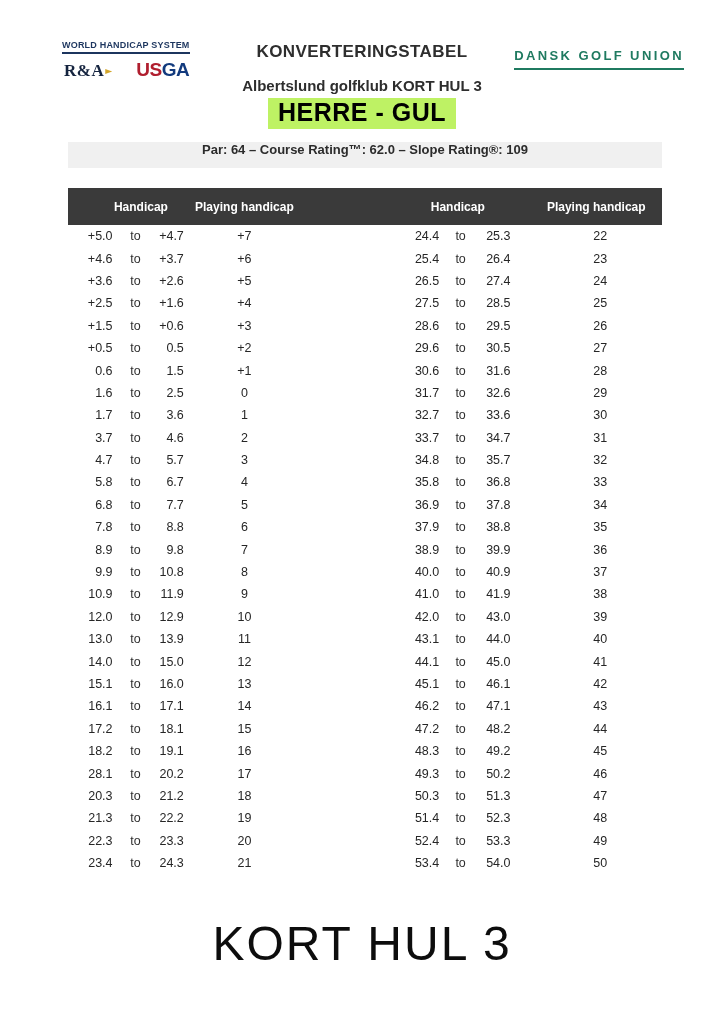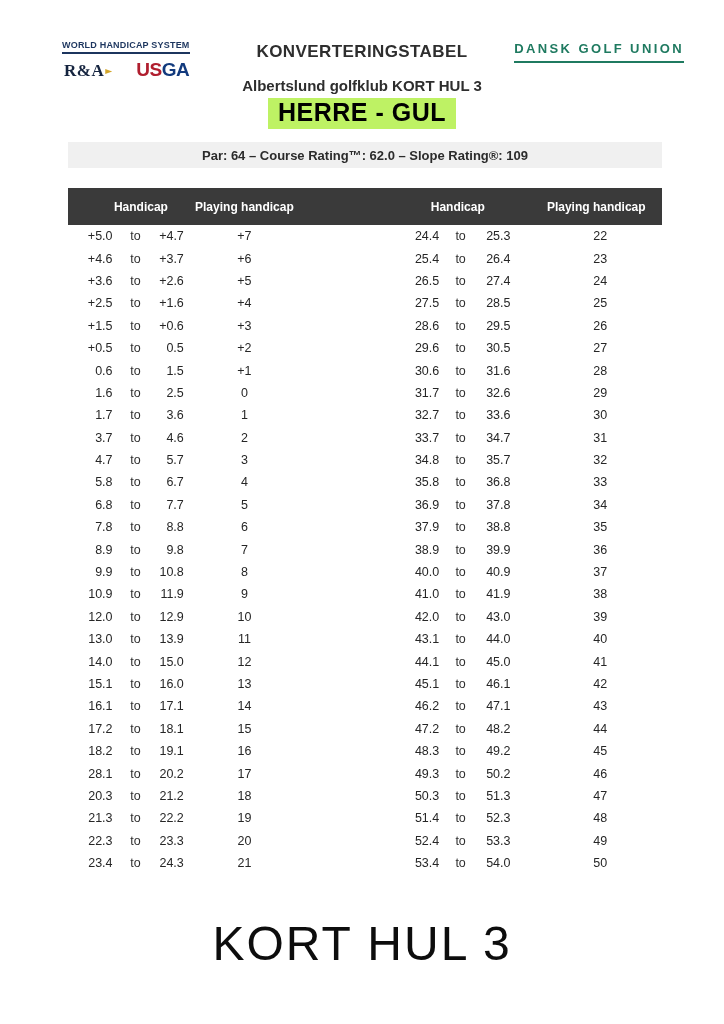--- a/index.html
+++ b/index.html
@@ -37,29 +37,29 @@
   .main-title { font-size:17px; font-weight:700; color:#2e2e2e; letter-spacing:0.4px; }
   .sub-title { margin-top:15px; font-size:15px; font-weight:700; color:#2e2e2e; }
   .category-wrap { margin-top:4px; }
   .category {
     display:inline-block; background:#bef264; color:#000000;
     font-size:25px; font-weight:700; padding:0 10px 2px 10px; letter-spacing:0.5px;
   }
 
   
   .dgu {
-    position:absolute; right:40px; top:41px;
+    position:absolute; right:40px; top:48px;
     color:#1f7a60; font-size:13px; font-weight:600; letter-spacing:2.4px;
     border-bottom:2px solid #1f7a60; padding-bottom:5px; white-space:nowrap;margin-left:8px;
   }
 
   
   .ratings {
     position:absolute; left:68px; top:142px; width:594px; height:26px;
-    background:#f0f0f0; display:flex; align-items:center; justify-content:center;
+    background:#f0f0f0; display:flex; align-items:flex-start; justify-content:center;
     font-size:13px; font-weight:700; color:#2b2b2b;
   }
 
   
   .table { position:absolute; left:68px; top:188px; width:594px; }
   .thead {
     display:flex; background:#3a3a3a; color:#ffffff; height:37px;
     font-size:12px; font-weight:700; align-items:center;
   }
   .half { width:50%; display:grid; align-items:center; }

